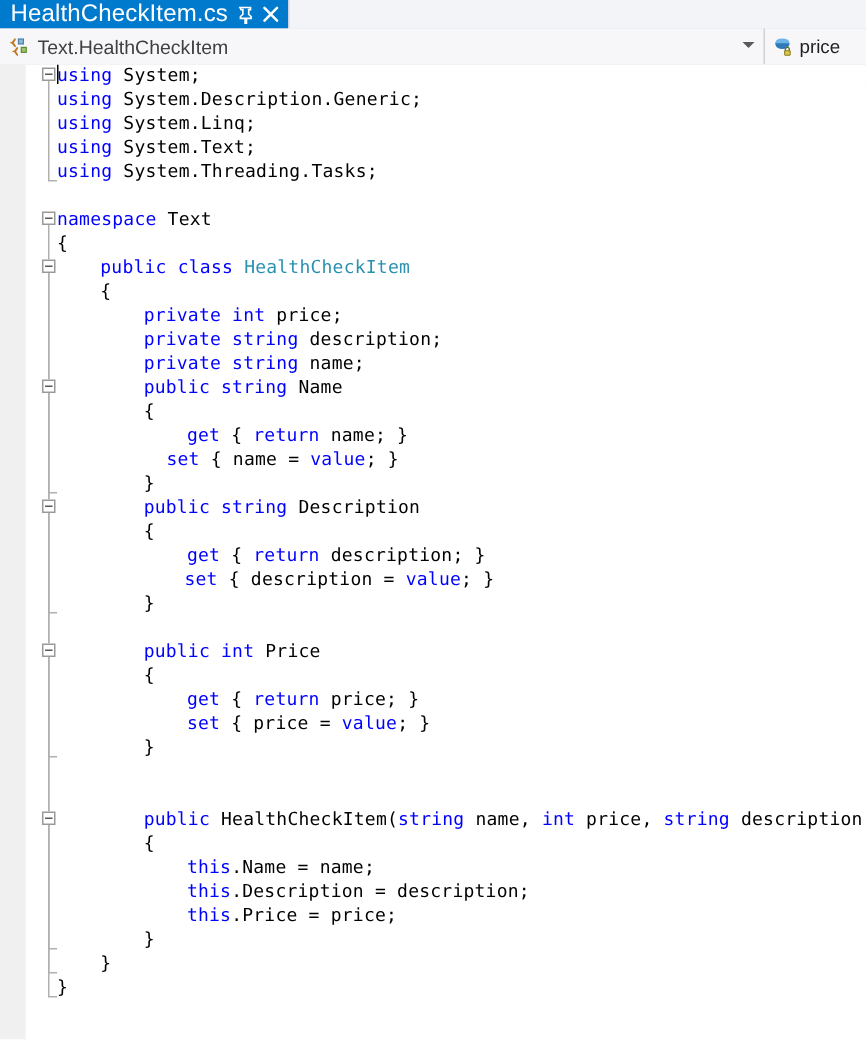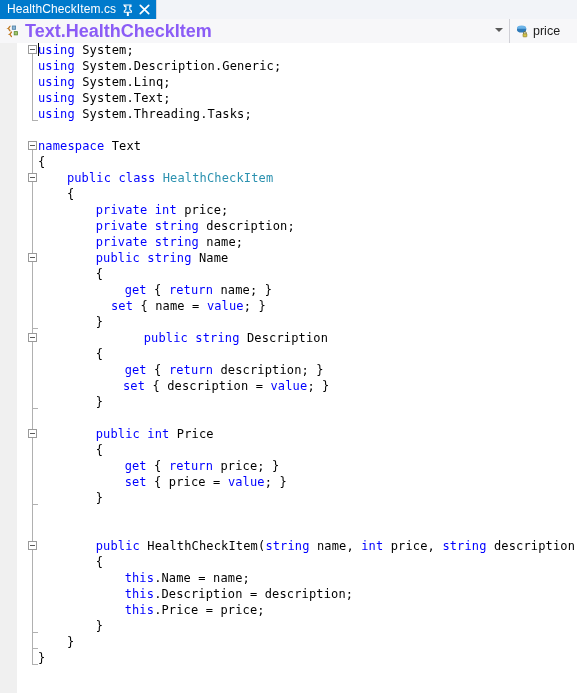--- a/index.html
+++ b/index.html
@@ -17,42 +17,41 @@
     background:#eef2f7;
     border-bottom:1px solid #bcc7d8;
     display:flex;align-items:stretch;
   }
   .tab{
     height:19px;background:#007acc;color:#ffffff;
     display:flex;align-items:center;gap:6px;
     padding:0 6px 0 7px;font-size:12px;line-height:19px;
     white-space:nowrap;
   }
-  .tab-title{font-size:12px;letter-spacing:0.1px;}
+  .tab-title{font-size:16px;letter-spacing:0.1px;}
   .tab-pin{width:11px;height:12px;display:inline-block;position:relative;}
   .tab-pin svg{display:block;}
   .tab-close{width:11px;height:11px;display:inline-block;}
   .tab-close svg{display:block;}
   .tabstrip-rest{flex:1;background:#f2f4f8;border-left:1px solid #cfd6e2;}
 
   
   .navbar{
     position:absolute;left:0;top:19px;width:577px;height:24px;
     background:#f7f7f9;border-bottom:1px solid #d6d6dc;
     display:flex;align-items:stretch;
   }
   .nav-left{
     flex:1;display:flex;align-items:center;gap:6px;
     padding-left:4px;border-right:1px solid #d0d0d6;position:relative;
   }
   .nav-icon{width:15px;height:15px;flex:0 0 15px;}
   .nav-text{
-    font-size:18px;color:#8b5cf6;white-space:nowrap;
+    font-size:13px;color:#404040;white-space:nowrap;
     font-family:"Liberation Sans", sans-serif;
-    font-weight:bold;
   }
   .nav-caret{
     position:absolute;right:6px;top:9px;
     width:0;height:0;border-left:4px solid transparent;
     border-right:4px solid transparent;border-top:4px solid #5a5a5a;
   }
   .nav-right{
     width:62px;display:flex;align-items:center;gap:4px;padding-left:5px;
     position:relative;
   }
@@ -191,21 +190,21 @@
         <div class="line" style="top: 127px; left: 28.88px;"><span class="kw">public class </span><span class="type">HealthCheckItem</span></div>
         <div class="line" style="top: 143px; left: 28.88px;"><span class="pl">{</span></div>
         <div class="line" style="top: 159px; left: 57.76px;"><span class="kw">private int</span><span class="pl"> price;</span></div>
         <div class="line" style="top: 175px; left: 57.76px;"><span class="kw">private string</span><span class="pl"> description;</span></div>
         <div class="line" style="top: 207px; left: 57.76px;"><span class="kw">public string</span><span class="pl"> Name</span></div>
         <div class="line" style="top: 191px; left: 57.76px;"><span class="kw">private string</span><span class="pl"> name;</span></div>
         <div class="line" style="top: 223px; left: 57.76px;"><span class="pl">{</span></div>
         <div class="line" style="top: 239px; left: 86.64px;"><span class="kw">get</span><span class="pl"> { </span><span class="kw">return</span><span class="pl"> name; }</span></div>
         <div class="line" style="top: 255px; left: 73px;"><span class="kw">set</span><span class="pl"> { name = </span><span class="kw">value</span><span class="pl">; }</span></div>
         <div class="line" style="top: 271px; left: 57.76px;"><span class="pl">}</span></div>
-        <div class="line" style="top: 287px; left: 57.76px; margin-left: 48px;"><span class="kw">public string</span><span class="pl"> Description</span></div>
+        <div class="line" style="top: 287px; left: 57.76px;"><span class="kw">public string</span><span class="pl"> Description</span></div>
         <div class="line" style="top: 303px; left: 57.76px;"><span class="pl">{</span></div>
         <div class="line" style="top: 319px; left: 86.64px;"><span class="kw">get</span><span class="pl"> { </span><span class="kw">return</span><span class="pl"> description; }</span></div>
         <div class="line" style="top: 335px; left: 85px;"><span class="kw">set</span><span class="pl"> { description = </span><span class="kw">value</span><span class="pl">; }</span></div>
         <div class="line" style="top: 351px; left: 57.76px;"><span class="pl">}</span></div>
         <div class="line" style="top: 367px; left: 0px;"></div>
         <div class="line" style="top: 383px; left: 57.76px;"><span class="kw">public int</span><span class="pl"> Price</span></div>
         <div class="line" style="top: 399px; left: 57.76px;"><span class="pl">{</span></div>
         <div class="line" style="top: 415px; left: 86.64px;"><span class="kw">get</span><span class="pl"> { </span><span class="kw">return</span><span class="pl"> price; }</span></div>
         <div class="line" style="top: 431px; left: 86.64px;"><span class="kw">set</span><span class="pl"> { price = </span><span class="kw">value</span><span class="pl">; }</span></div>
         <div class="line" style="top: 447px; left: 57.76px;"><span class="pl">}</span></div>

